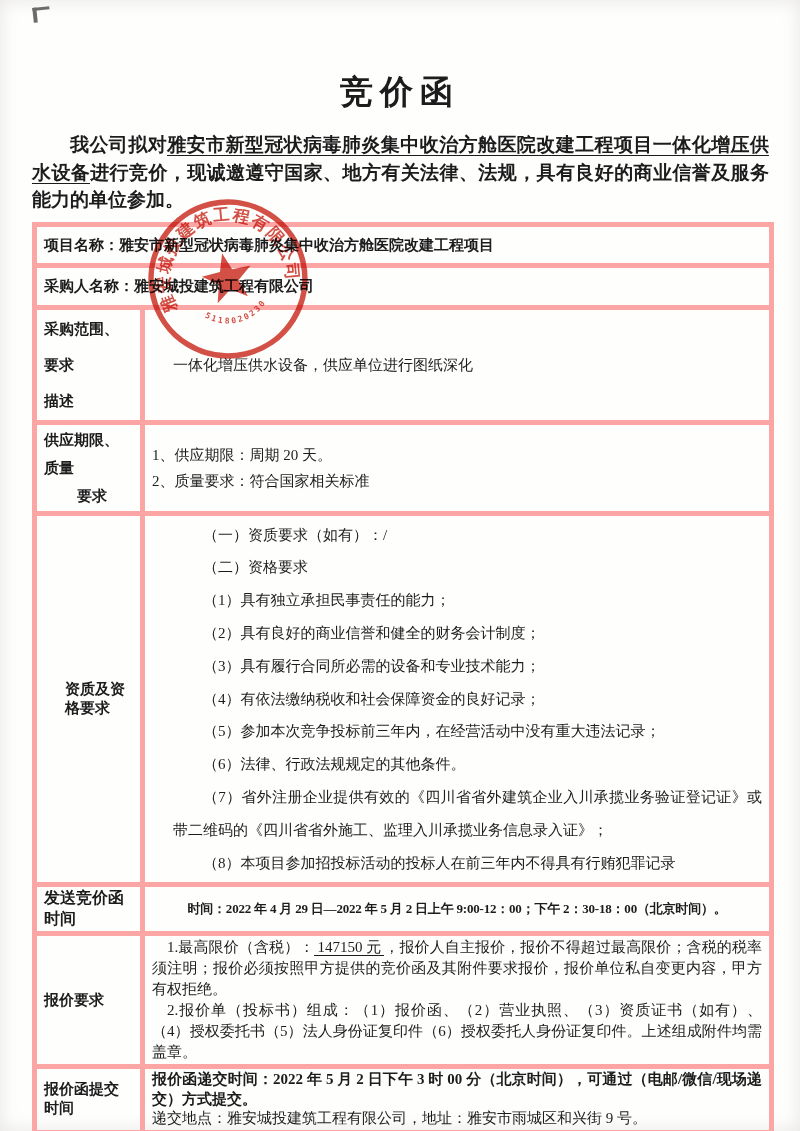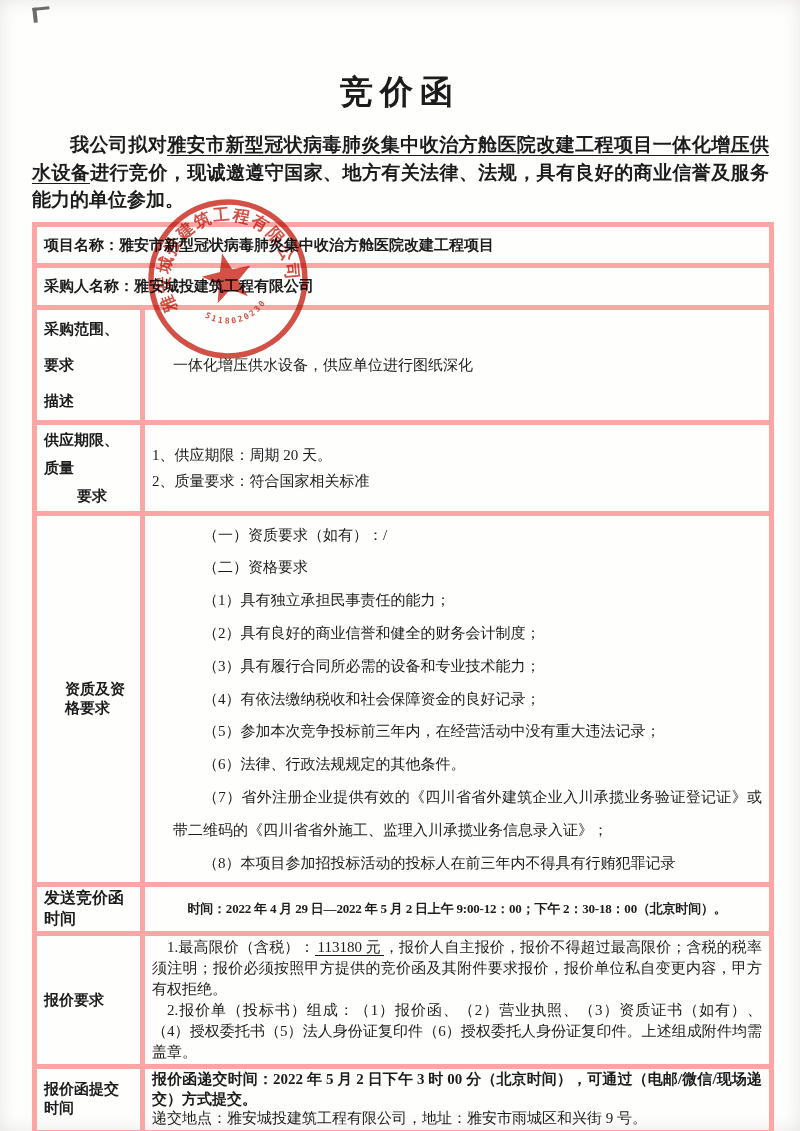--- a/index.html
+++ b/index.html
@@ -142,21 +142,21 @@
     </tr>
 
     <tr class="r7">
       <td class="b" style="font-size:16px">发送竞价函时间</td>
       <td colspan="3" class="time-cell">时间：2022 年 4 月 29 日—2022 年 5 月 2 日上午 9:00-12：00；下午 2：30-18：00（北京时间）。</td>
     </tr>
 
     <tr class="r8">
       <td class="b">报价要求</td>
       <td colspan="3" class="quote-cell">
-        <p><span>1.最高限价（含税）：</span><span class="price-u">113180 元</span><span>，报价人自主报价，报价不得超过最高限价；含税的税率须注明；报价必须按照甲方提供的竞价函及其附件要求报价，报价单位私自变更内容，甲方有权拒绝。</span></p>
+        <p><span>1.最高限价（含税）：</span><span class="price-u">147150 元</span><span>，报价人自主报价，报价不得超过最高限价；含税的税率须注明；报价必须按照甲方提供的竞价函及其附件要求报价，报价单位私自变更内容，甲方有权拒绝。</span></p>
         <p>2.报价单（投标书）组成：（1）报价函、（2）营业执照、（3）资质证书（如有）、（4）授权委托书（5）法人身份证复印件（6）授权委托人身份证复印件。上述组成附件均需盖章。</p>
       </td>
     </tr>
 
     <tr class="r9">
       <td class="b">报价函提交时间</td>
       <td colspan="3" class="submit-cell">
         <p class="b">报价函递交时间：2022 年 5 月 2 日下午 3 时 00 分（北京时间），可通过（电邮/微信/现场递交）方式提交。</p>
         <p>递交地点：雅安城投建筑工程有限公司，地址：雅安市雨城区和兴街 9 号。</p>
       </td>

